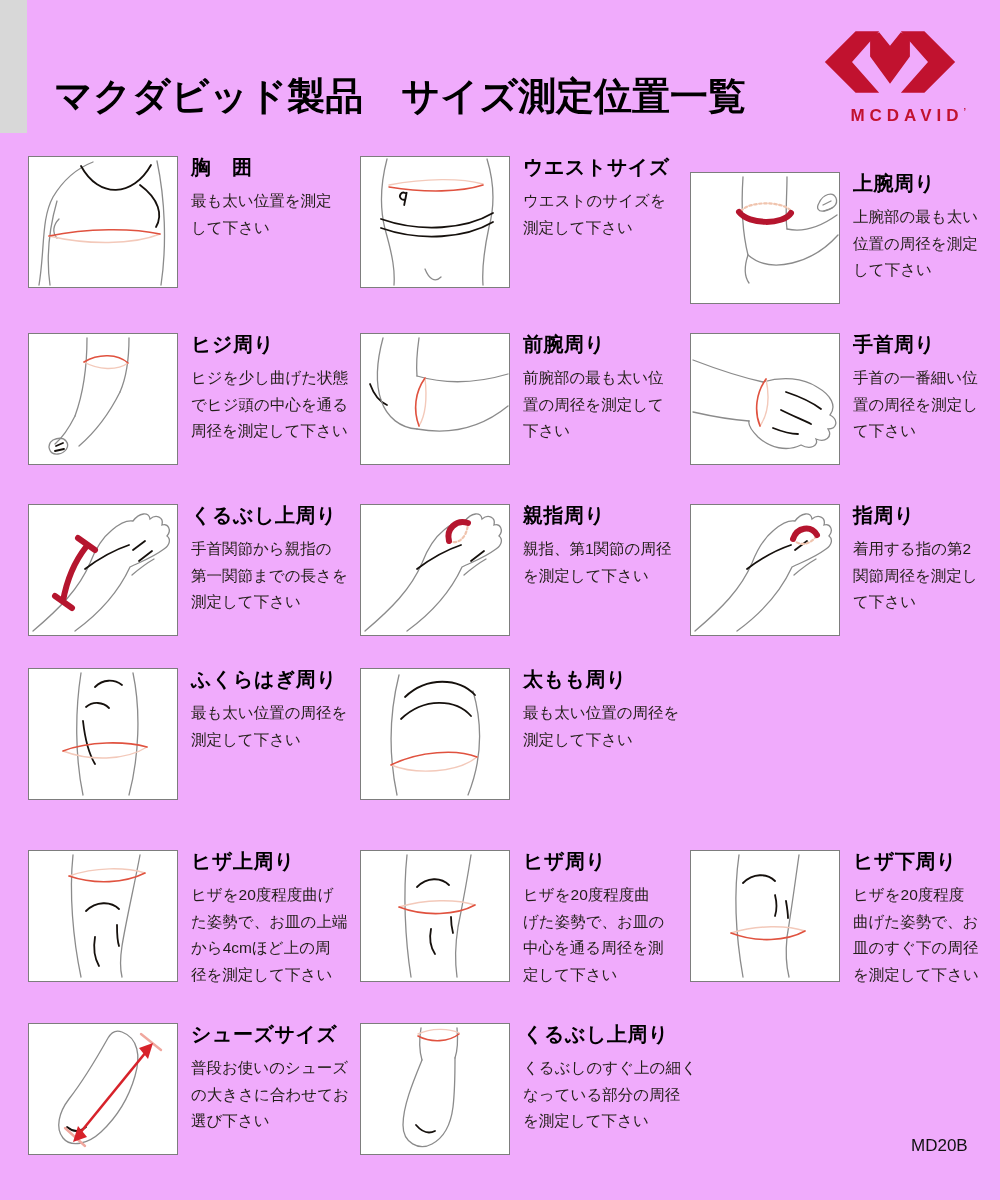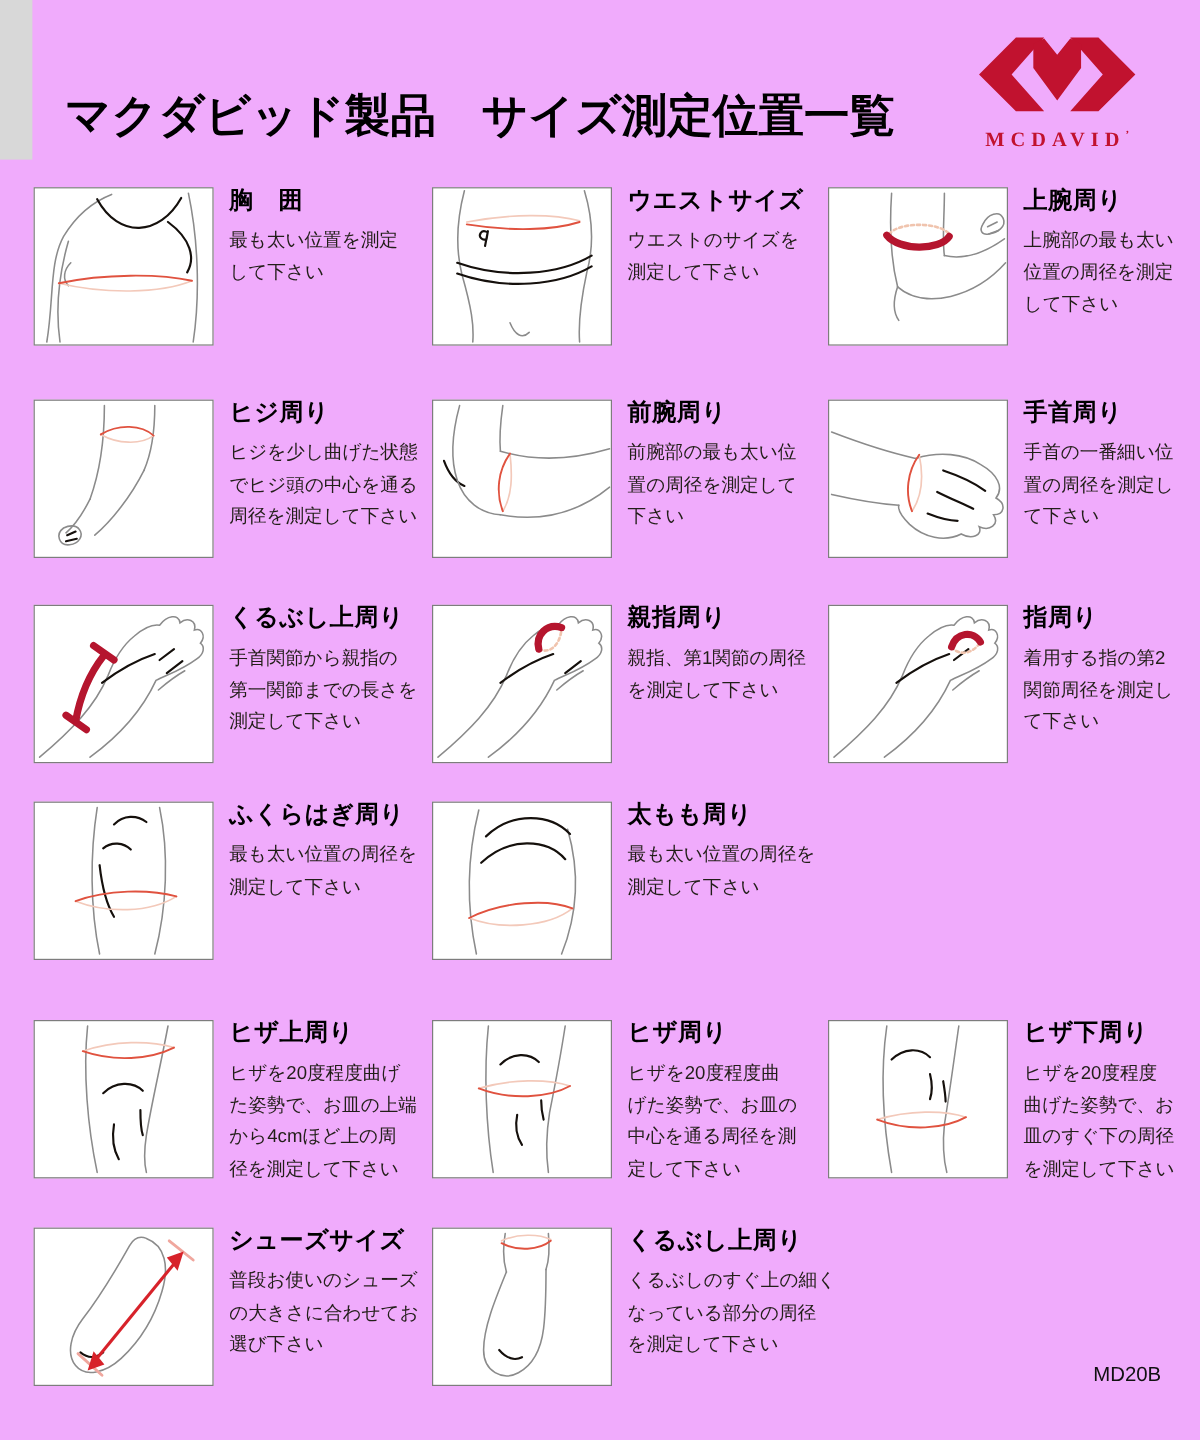--- a/index.html
+++ b/index.html
@@ -1,20 +1,20 @@
 <!DOCTYPE html>
 <html><head>
 <meta charset="utf-8">
 <style>
   html,body{margin:0;padding:0;background:#ffffff;}
   body{width:1000px;height:1200px;font-family:"Liberation Sans","DejaVu Sans",sans-serif;color:#1c1914;}
   .page{position:relative;width:1000px;height:1200px;background:#f0abfc;overflow:hidden;}
   .corner-bar{position:absolute;left:0;top:0;width:27px;height:133px;background:#d8d8d8;}
   .page-title{position:absolute;left:54px;top:46px;font-size:38px;font-weight:900;color:#000;letter-spacing:0px;white-space:nowrap;}
-  .logo{position:absolute;left:796px;top:24px;width:170px;text-align:center;font-family:Liberation Serif, serif;}
+  .logo{position:absolute;left:796px;top:24px;width:170px;text-align:right;}
   .logo-word{color:#c1122f;font-weight:700;font-size:17px;letter-spacing:5px;margin-top:2px;white-space:nowrap;}
   .logo-word sup{font-size:9px;letter-spacing:0;}
   .cell{position:absolute;display:flex;gap:13px;}
   .fig{flex:0 0 auto;width:150px;height:132px;border:1px solid #7d7d7d;background:#fff;box-sizing:border-box;}
   .fig svg{display:block;width:148px;height:130px;}
   .txt{width:178px;}
   .txt.col3{width:142px;}
   .txt h3{margin:0 0 9px 0;font-size:20px;font-weight:800;color:#000;letter-spacing:0.5px;line-height:1.15;}
   .txt p{margin:0;font-size:15.5px;line-height:1.72;color:#221e18;white-space:pre-line;}
   .code{position:absolute;left:911px;top:1136px;font-size:17px;color:#111;}
@@ -81,21 +81,21 @@
         <path class="s" d="M64,112 C68,122 74,126 80,120"></path>
       </svg>
     </div>
     <div class="txt">
       <h3>ウエストサイズ</h3>
       <p>ウエストのサイズを
 測定して下さい</p>
     </div>
   </div>
 
-  <div class="cell" style="left:690px;top:156px">
+  <div class="cell" style="left:690px;top:172px">
     <div class="fig">
       <svg viewBox="0 0 148 130">
         <path class="s" d="M52,4 C50,34 52,62 57,82"></path>
         <path class="s" d="M96,4 C96,24 94,42 96,56"></path>
         <path class="s" d="M96,56 C114,60 132,52 146,42"></path>
         <path class="s" d="M57,82 C80,102 122,90 147,62"></path>
         <path class="s" d="M57,82 C53,94 53,103 58,110"></path>
         <path class="s" d="M128,30 c4,-9 14,-12 17,-5 c3,7 -5,12 -12,13 c-6,1 -8,-3 -5,-8 z"></path>
         <path class="s" d="M132,32 l8,-4 M133,38 l8,-3"></path>
         <path class="rd" d="M50,38 C58,28 90,28 99,37"></path>

